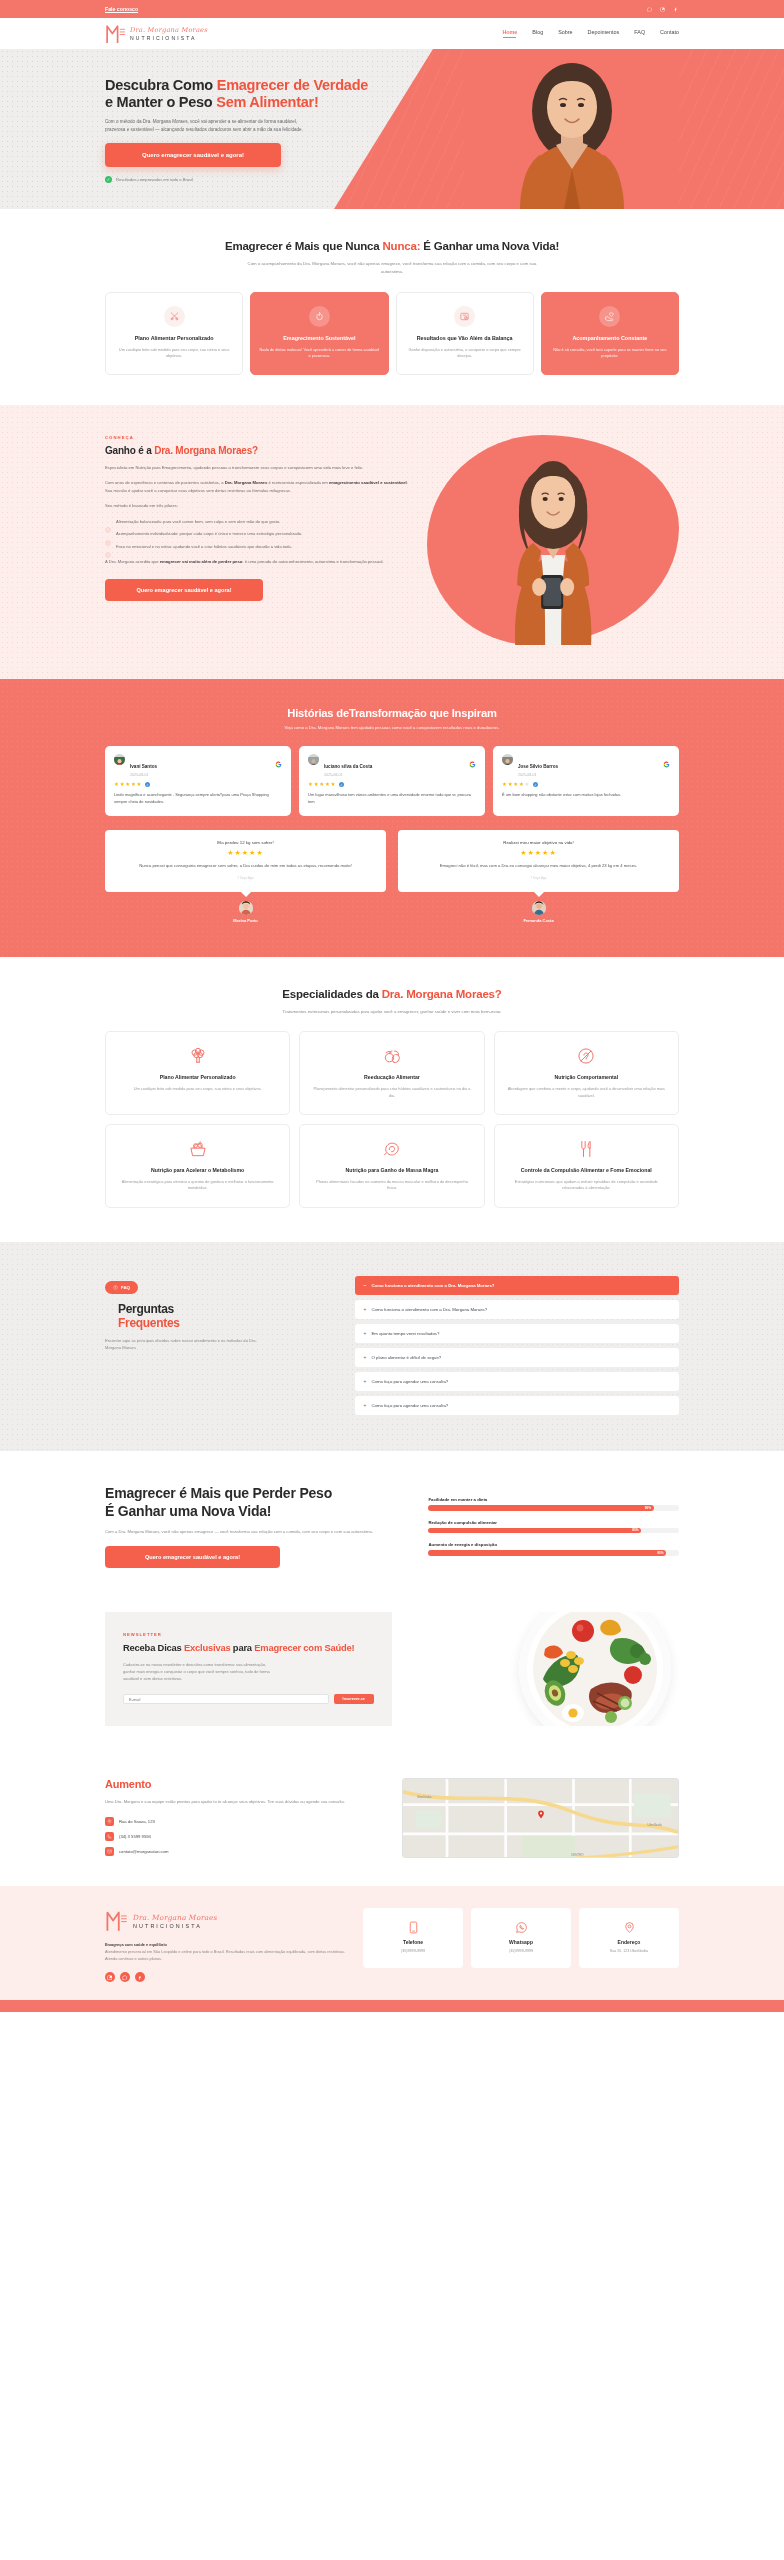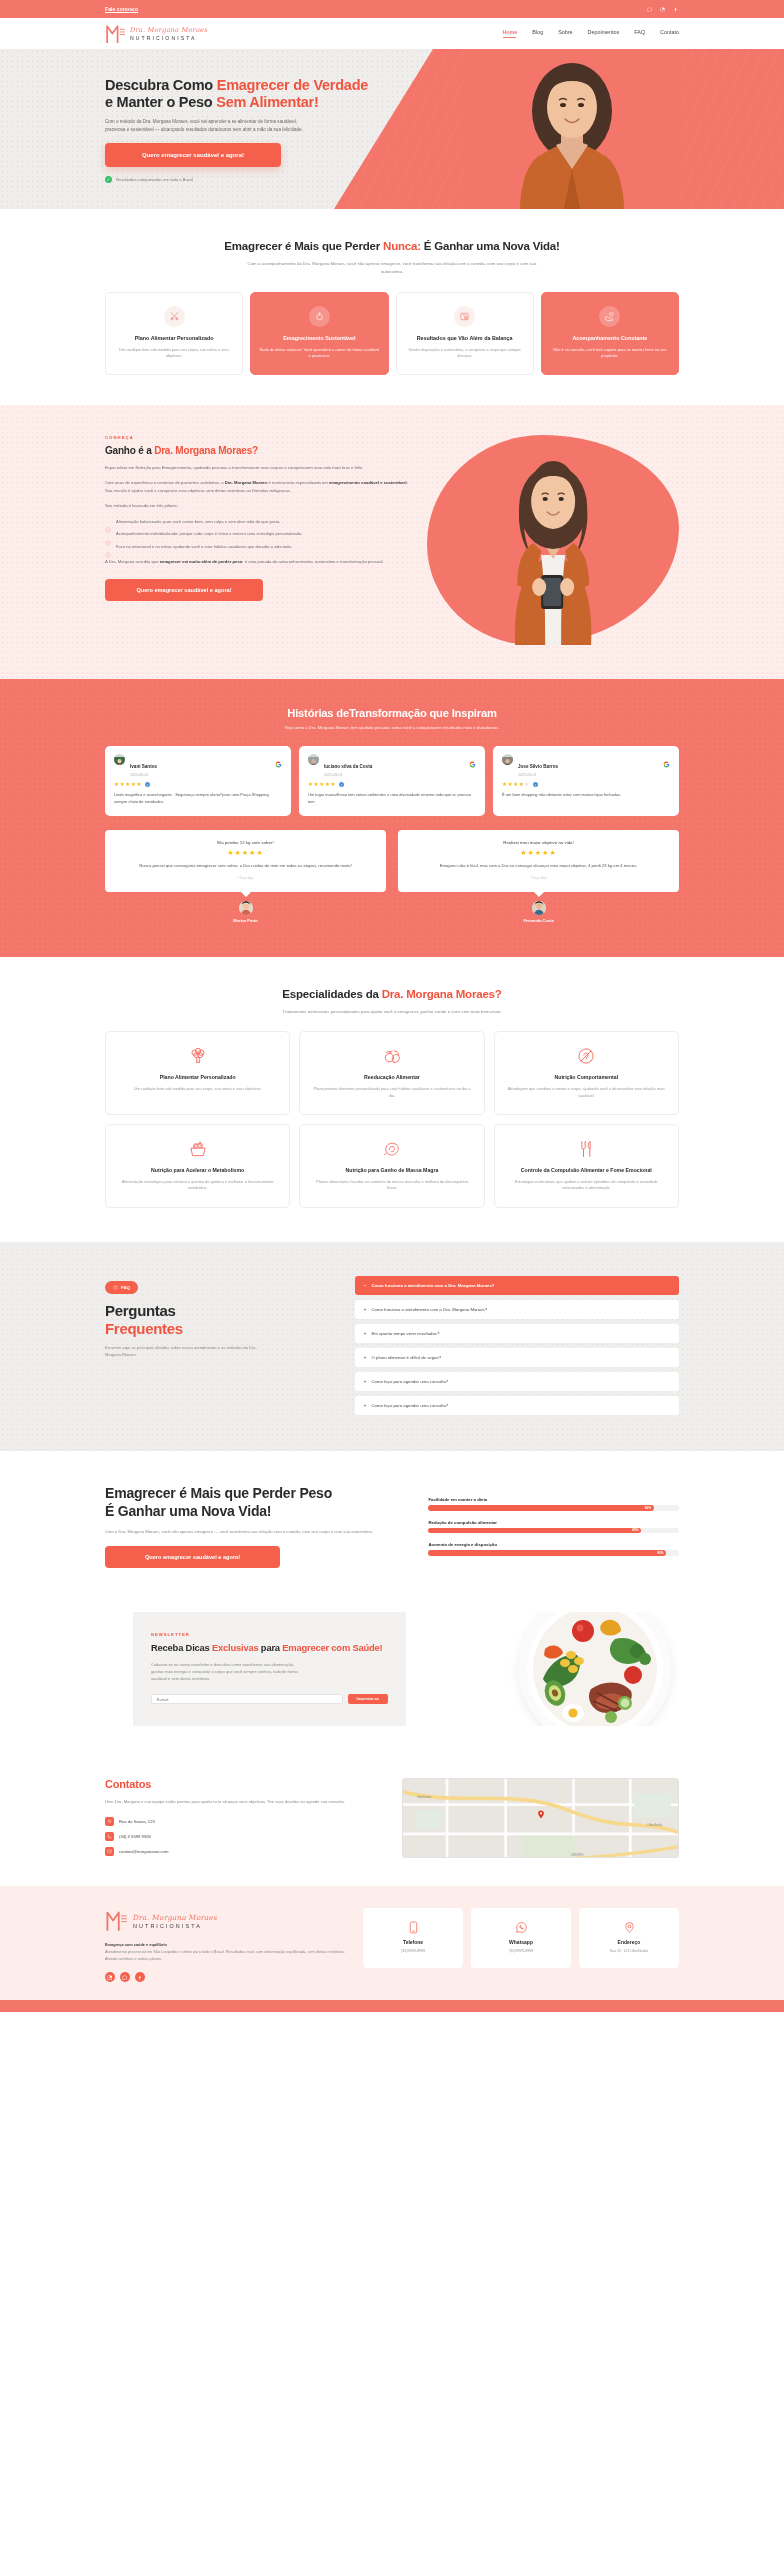--- a/index.html
+++ b/index.html
@@ -251,22 +251,22 @@
   .faq-grid {
     position:relative; z-index:2; display:grid;
     grid-template-columns:0.72fr 1fr; gap:16px; align-items:start;
   }
   .faq-pill {
     display:inline-flex; align-items:center; gap:3px; background:#f4604c; color:#fff;
     font-size:4.4px; font-weight:600; border-radius:20px; padding:4px 8px;
   }
   .faq-pill svg { width:5px; height:5px; stroke:#fff; fill:none; stroke-width:1.6; }
   .faq-h {
-    margin-top:8px; font-size:15px; line-height:1.18; font-weight:800;
-    color:#2b2b2b; letter-spacing:-.3px;
+    margin-top:8px; font-size:12px; line-height:1.18; font-weight:800;
+    color:#2b2b2b; letter-spacing:-.3px;margin-left:13px;
   }
   .faq-h em { color:#f0543f; font-style:normal; display:block; }
   .faq-note { margin-top:8px; font-size:4.1px; line-height:1.7; color:#8b8b8b; max-width:155px; }
   .faq-list { display:flex; flex-direction:column; gap:5px; }
   .faq-item {
     background:#fff; border-radius:3px; padding:7px 9px; font-size:4.3px;
     color:#4a4a4a; display:flex; gap:5px; align-items:center; cursor:pointer;
   }
   .faq-item.open { background:#f4604c; color:#fff; font-weight:600; }
   .faq-item .pm { font-size:5px; line-height:1; opacity:.85; }
@@ -285,21 +285,21 @@
   .bar-l { font-size:4.3px; font-weight:700; color:#2b2b2b; margin-bottom:3px; }
   .bar-track { height:5.5px; background:#f2f2f2; border-radius:4px; position:relative; }
   .bar-fill {
     height:100%; background:#f4604c; border-radius:4px; position:relative;
     display:flex; align-items:center; justify-content:flex-end;
   }
   .bar-val { font-size:3.1px; color:#fff; font-weight:700; padding-right:3px; }
 
   
   .news { background:#fff; padding:8px 105px 30px; }
-  .news-wrap { position:relative; display:grid; grid-template-columns:1fr 1fr;margin-left:28px; }
+  .news-wrap { position:relative; display:grid; grid-template-columns:1fr 1fr; }
   .news-left { background:#f3f2f0; padding:20px 18px 22px; }
   .news-eyebrow { font-size:4.2px; letter-spacing:1px; font-weight:700; color:#f0543f; }
   .news-h {
     margin-top:5px; font-size:9.4px; line-height:1.26; font-weight:800;
     color:#2b2b2b; letter-spacing:-.2px;
   }
   .news-h em { color:#f0543f; font-style:normal; }
   .news-p { margin-top:8px; font-size:4px; line-height:1.72; color:#8b8b8b; max-width:150px; }
   .news-form { margin-top:12px; display:flex; gap:5px; align-items:center; }
   .news-input {
@@ -462,21 +462,21 @@
       <button class="hero-cta">Quero emagrecer saudável e agora!</button>
       <div class="hero-badge">
         <span class="chk">✓</span>
         <span>Resultados comprovados em todo o Brasil</span>
       </div>
     </div>
   </section>
 
   <section class="sec benefits">
     <h2 class="sec-title">
-      <span>Emagrecer é Mais que Perder </span><em>Nunca:</em><span> É Ganhar uma Nova Vida!</span>
+      <span>Emagrecer é Mais que Nunca </span><em>Nunca:</em><span> É Ganhar uma Nova Vida!</span>
     </h2>
     <p class="sec-sub">Com o acompanhamento da Dra. Morgana Moraes, você não apenas emagrece, você transforma sua relação com a comida, com seu corpo e com sua autoestima.</p>
     <div class="b-grid">
 
       <div class="b-card">
         <div class="b-ico">
           <svg viewBox="0 0 24 24">
               <path d="M5 4l14 14M19 4L5 18" stroke-linecap="round"></path>
               <circle cx="7" cy="17" r="2.2"></circle>
               <circle cx="17" cy="17" r="2.2"></circle>
@@ -993,21 +993,21 @@
             <circle cx="54" cy="120" r="4.6" fill="#f3b82c"></circle>
           </svg>
         </div>
       </div>
     </div>
   </section>
 
   <section class="contact">
     <div class="c-grid">
       <div>
-        <h2 class="c-h">Contatos</h2>
+        <h2 class="c-h">Aumento</h2>
         <p class="c-p">Uma Dra. Morgana e sua equipe estão prontas para ajudar to te alcançar seus objetivos. Tire suas dúvidas ou agende sua consulta.</p>
         <div class="c-list">
           <div class="c-item">
             <span class="c-ic">
               <svg viewBox="0 0 24 24">
                   <path d="M12 21s7-6.3 7-11a7 7 0 10-14 0c0 4.7 7 11 7 11z" stroke-linejoin="round"></path>
                   <circle cx="12" cy="10" r="2.6"></circle>
                 </svg>
             </span>
             <span>Rua do Souza, 123</span>

